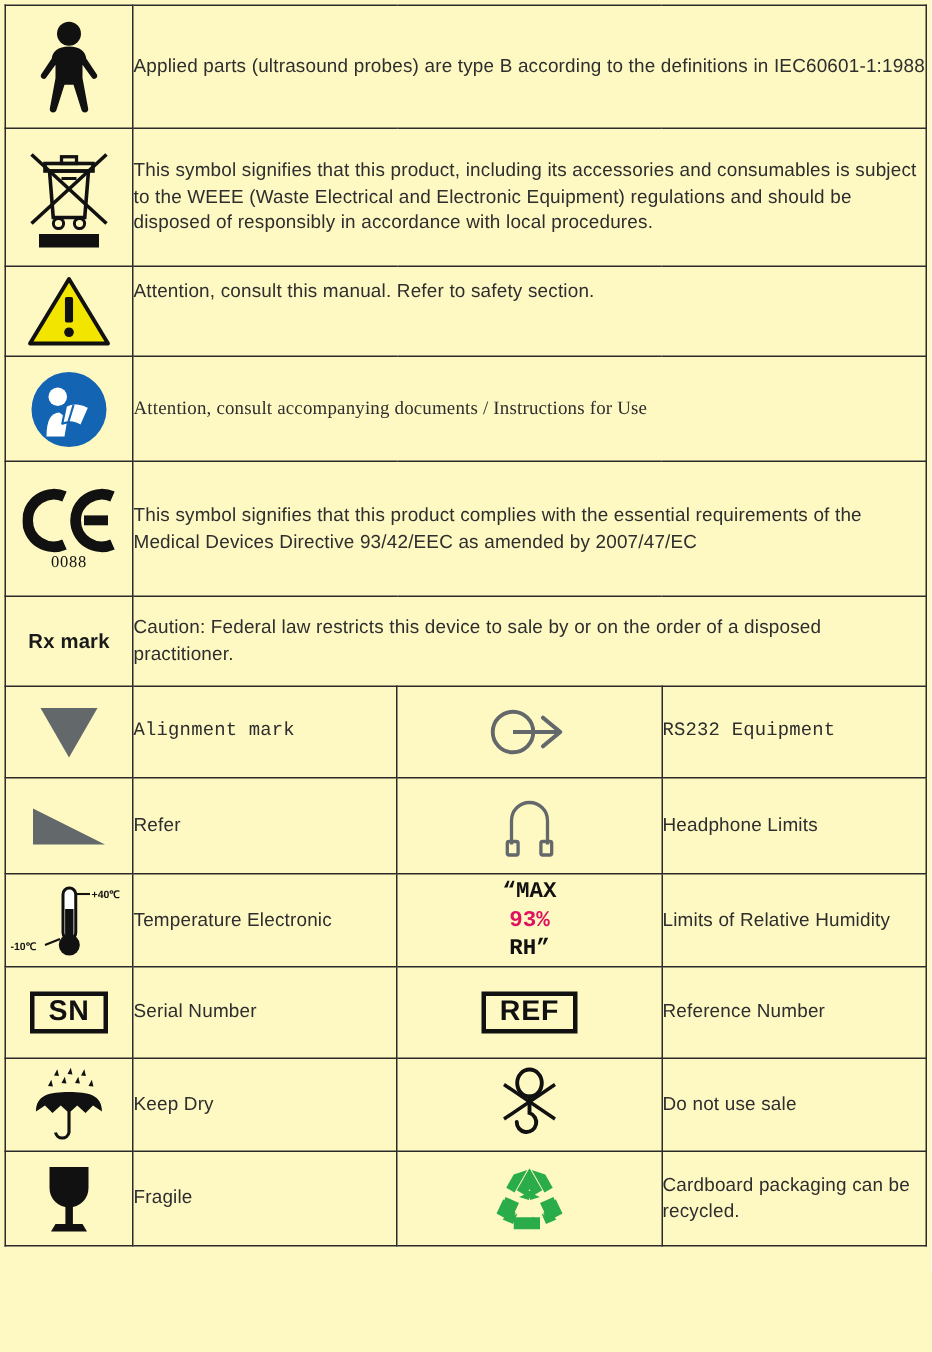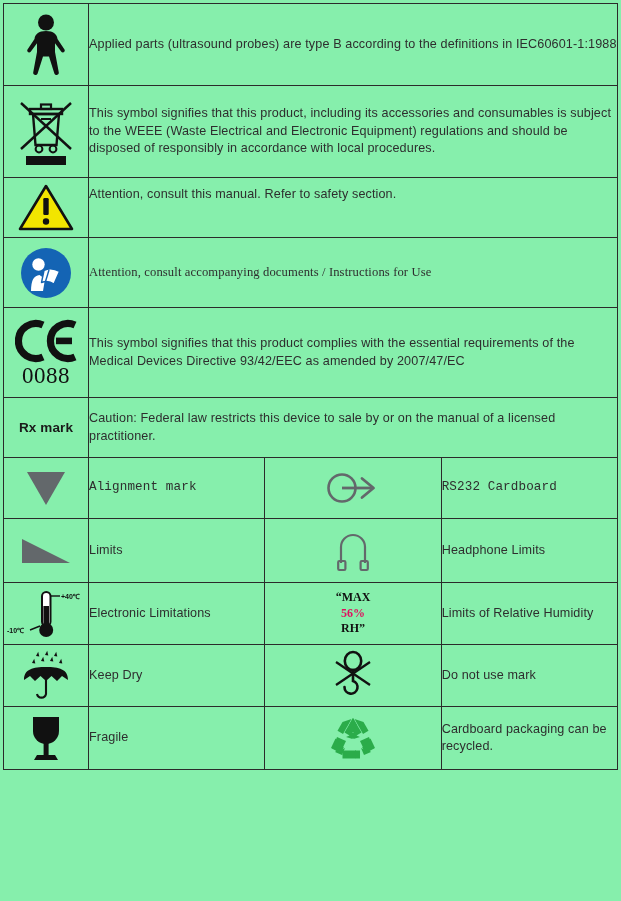--- a/index.html
+++ b/index.html
@@ -4,21 +4,21 @@
 <style>
   html,body{margin:0;padding:0;background:#ffffff;}
   body{
     font-family:"Liberation Sans", sans-serif;
     -webkit-font-smoothing:antialiased;
   }
   #page{
     position:relative;
     width:621px;
     height:901px;
-    background:#86efac;
+    background:#fef9c3;
     overflow:hidden;
   }
   table.symbols{
     position:absolute;
     left:3px; top:3px;
     width:615px;
     border-collapse:collapse;
     table-layout:fixed;
   }
   table.symbols td{
@@ -50,29 +50,29 @@
   }
   .ce-wrap{
     display:flex;
     flex-direction:column;
     align-items:center;
     justify-content:center;
     line-height:1;
   }
   .ce-num{
     font-family:"Liberation Serif", serif;
-    font-size:23px;
+    font-size:11px;
     color:#111;
     margin-top:1px;
     letter-spacing:0.5px;
   }
   .hum{
-    font-family:Liberation Serif, serif;
+    font-family:Liberation Mono, monospace;
     font-weight:bold;
-    font-size:12px;
+    font-size:15px;
     line-height:1.28;
     text-align:center;
     color:#111;
   }
   .hum .pct{ color:#e0115f; }
   .boxlabel{
     display:inline-block;
     border:3px solid #111;
     padding:1px 9px 2px 9px;
     font-weight:bold;
@@ -166,53 +166,53 @@
             <span class="ce-num">0088</span>
           </div>
         </td>
         <td class="tx" colspan="3">This symbol signifies that this product complies with the essential requirements of the Medical Devices Directive 93/42/EEC as amended by 2007/47/EC</td>
       </tr>
 
       <tr style="height:60px;">
         <td class="ic">
           <div class="rxonly">Rx mark</div>
         </td>
-        <td class="tx" colspan="3">Caution: Federal law restricts this device to sale by or on the manual of a licensed practitioner.</td>
+        <td class="tx" colspan="3">Caution: Federal law restricts this device to sale by or on the order of a disposed practitioner.</td>
       </tr>
 
       <tr style="height:61px;font-family:Liberation Mono, monospace;">
         <td class="ic">
           <span class="icwrap">
             <svg width="44" height="38" viewBox="0 0 44 38" aria-hidden="true">
               <path d="M3 3 L41 3 L22 36 Z" fill="#63686b"></path>
             </svg>
           </span>
         </td>
         <td class="tx">Alignment mark</td>
         <td class="ic2">
           <span class="icwrap">
             <svg width="54" height="38" viewBox="0 0 54 38" aria-hidden="true">
               <circle cx="16" cy="19" r="13.5" fill="none" stroke="#63686b" stroke-width="2.6"></circle>
               <line x1="16" y1="19" x2="46" y2="19" stroke="#63686b" stroke-width="2.8"></line>
               <path d="M36 9.5 L47.5 19 L36 28.5" fill="none" stroke="#63686b" stroke-width="2.8" stroke-linecap="round" stroke-linejoin="round"></path>
             </svg>
           </span>
         </td>
-        <td class="tx">RS232 Cardboard</td>
+        <td class="tx">RS232 Equipment</td>
       </tr>
 
       <tr style="height:64px;">
         <td class="ic">
           <span class="icwrap">
             <svg width="52" height="30" viewBox="0 0 52 30" aria-hidden="true">
               <path d="M2 3 L50 27 L2 27 Z" fill="#63686b"></path>
             </svg>
           </span>
         </td>
-        <td class="tx">Limits</td>
+        <td class="tx">Refer</td>
         <td class="ic2">
           <span class="icwrap">
             <svg width="38" height="44" viewBox="0 0 38 44" aria-hidden="true">
               <path d="M7 34 L7 18 A12 12 0 0 1 31 18 L31 34" fill="none" stroke="#63686b" stroke-width="2.2"></path>
               <rect x="4.2" y="32" width="7.2" height="9" rx="1.2" fill="none" stroke="#63686b" stroke-width="2.2"></rect>
               <rect x="26.6" y="32" width="7.2" height="9" rx="1.2" fill="none" stroke="#63686b" stroke-width="2.2"></rect>
             </svg>
           </span>
         </td>
         <td class="tx">Headphone Limits</td>
@@ -228,31 +228,41 @@
               <rect x="37.4" y="20" width="5.6" height="22" fill="#111"></rect>
 
               <line x1="44.6" y1="10" x2="54" y2="10" stroke="#111" stroke-width="1.4"></line>
               <text x="55" y="12.5" font-family="Liberation Sans, sans-serif" font-size="7" font-weight="bold" fill="#111">+40℃</text>
 
               <line x1="34" y1="40" x2="24" y2="44" stroke="#111" stroke-width="1.4"></line>
               <text x="1" y="47" font-family="Liberation Sans, sans-serif" font-size="7" font-weight="bold" fill="#111">-10℃</text>
             </svg>
           </span>
         </td>
-        <td class="tx">Electronic Limitations</td>
+        <td class="tx">Temperature Electronic</td>
         <td class="ic2">
           <div class="hum">
             <div>“MAX</div>
-            <div class="pct">56%</div>
+            <div class="pct">93%</div>
             <div>RH”</div>
           </div>
         </td>
         <td class="tx">Limits of Relative Humidity</td>
       </tr>
 
+      <tr style="height:61px;">
+        <td class="ic">
+          <span class="boxlabel">SN</span>
+        </td>
+        <td class="tx">Serial Number</td>
+        <td class="ic2">
+          <span class="boxlabel">REF</span>
+        </td>
+        <td class="tx">Reference Number</td>
+      </tr>
 
       <tr style="height:62px;">
         <td class="ic">
           <span class="icwrap">
             <svg width="56" height="52" viewBox="0 0 56 52" aria-hidden="true">
 
               <g fill="#111">
                 <path d="M18 6 l2.2 -4.2 l1.1 4.6 z"></path>
                 <path d="M27 3 l2.2 -4.2 l1.1 4.6 z" transform="translate(0,2)"></path>
                 <path d="M36 6 l2.2 -4.2 l1.1 4.6 z"></path>
@@ -272,21 +282,21 @@
         <td class="ic2">
           <span class="icwrap">
             <svg width="44" height="52" viewBox="0 0 44 52" aria-hidden="true">
               <ellipse cx="22" cy="11" rx="8.2" ry="9" fill="none" stroke="#111" stroke-width="2.6"></ellipse>
               <path d="M22 20 L22 31 A6.5 6.5 0 1 1 13.5 37" fill="none" stroke="#111" stroke-width="2.6" stroke-linecap="round"></path>
               <line x1="5" y1="12" x2="39" y2="35" stroke="#111" stroke-width="2.3"></line>
               <line x1="39" y1="12" x2="5" y2="35" stroke="#111" stroke-width="2.3"></line>
             </svg>
           </span>
         </td>
-        <td class="tx">Do not use mark</td>
+        <td class="tx">Do not use sale</td>
       </tr>
 
       <tr style="height:63px;margin-top:44px;">
         <td class="ic">
           <span class="icwrap">
             <svg width="44" height="52" viewBox="0 0 44 52" aria-hidden="true">
               <path d="M9 5 L35 5 L35 19 A13 13 0 0 1 9 19 Z" fill="#111"></path>
               <rect x="19.6" y="31" width="5" height="12" fill="#111"></rect>
               <path d="M10 48 L34 48 L31 43 L13 43 Z" fill="#111"></path>
             </svg>

